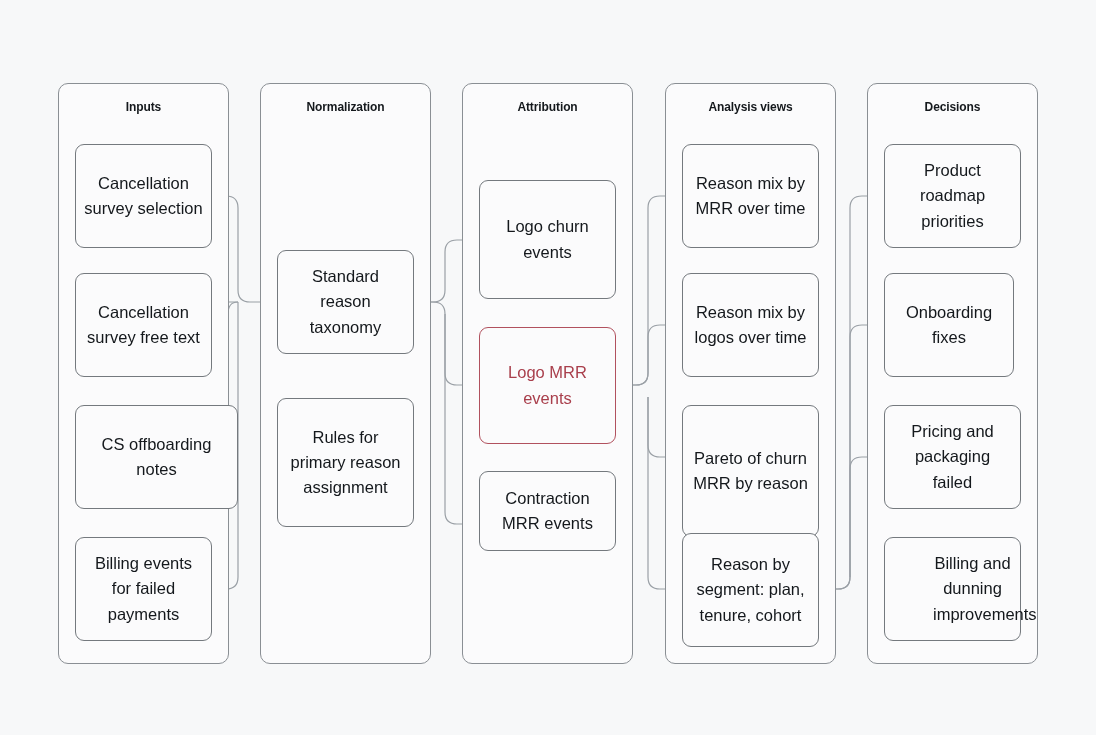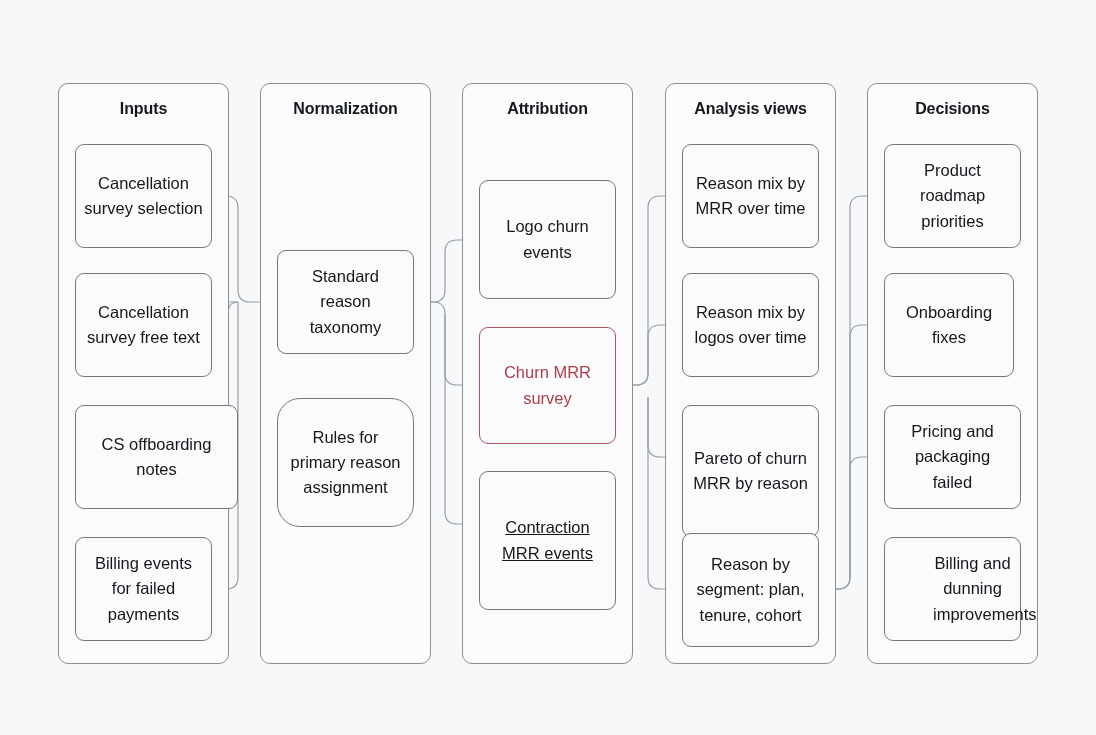--- a/index.html
+++ b/index.html
@@ -34,21 +34,21 @@
     border: 1px solid #8a8f94;
     border-radius: 10px;
     z-index: 2;
   }
   .lane-title {
     position: absolute;
     left: 0;
     right: 0;
     top: 16px;
     text-align: center;
-    font-size: 16px;
+    font-size: 12px;
     font-weight: bold;
     color: #14181c;
     letter-spacing: -0.1px;
   }
   .node {
     position: absolute;
     box-sizing: border-box;
     background: #fbfbfc;
     border: 1px solid #74797e;
     border-radius: 9px;
@@ -122,34 +122,34 @@
   <div class="node" style="left:75px; top:537px; width:137px; height:104px;">
     <span>Billing events for failed payments</span>
   </div>
 
   <div class="lane" style="left:260px; top:83px; width:171px; height:581px;">
     <div class="lane-title">Normalization</div>
   </div>
   <div class="node" style="left:277px; top:250px; width:137px; height:104px;">
     <span>Standard reason taxonomy</span>
   </div>
-  <div class="node" style="left:277px; top:398px; width:137px; height:129px;border-radius:23px;">
+  <div class="node" style="left:277px; top:398px; width:137px; height:129px;">
     <span>Rules for primary reason assignment</span>
   </div>
 
   <div class="lane" style="left:462px; top:83px; width:171px; height:581px;">
     <div class="lane-title">Attribution</div>
   </div>
   <div class="node" style="left:479px; top:180px; width:137px; height:119px;">
     <span>Logo churn events</span>
   </div>
   <div class="node highlight" style="left:479px; top:327px; width:137px; height:117px;">
-    <span>Churn MRR survey</span>
+    <span>Logo MRR events</span>
   </div>
-  <div class="node" style="left:479px; top:471px; width:137px; height:139px;text-decoration:underline;">
+  <div class="node" style="left:479px; top:471px; width:137px; height:80px;">
     <span>Contraction MRR events</span>
   </div>
 
   <div class="lane" style="left:665px; top:83px; width:171px; height:581px;">
     <div class="lane-title">Analysis views</div>
   </div>
   <div class="node" style="left:682px; top:144px; width:137px; height:104px;">
     <span>Reason mix by MRR over time</span>
   </div>
   <div class="node" style="left:682px; top:273px; width:137px; height:104px;">

